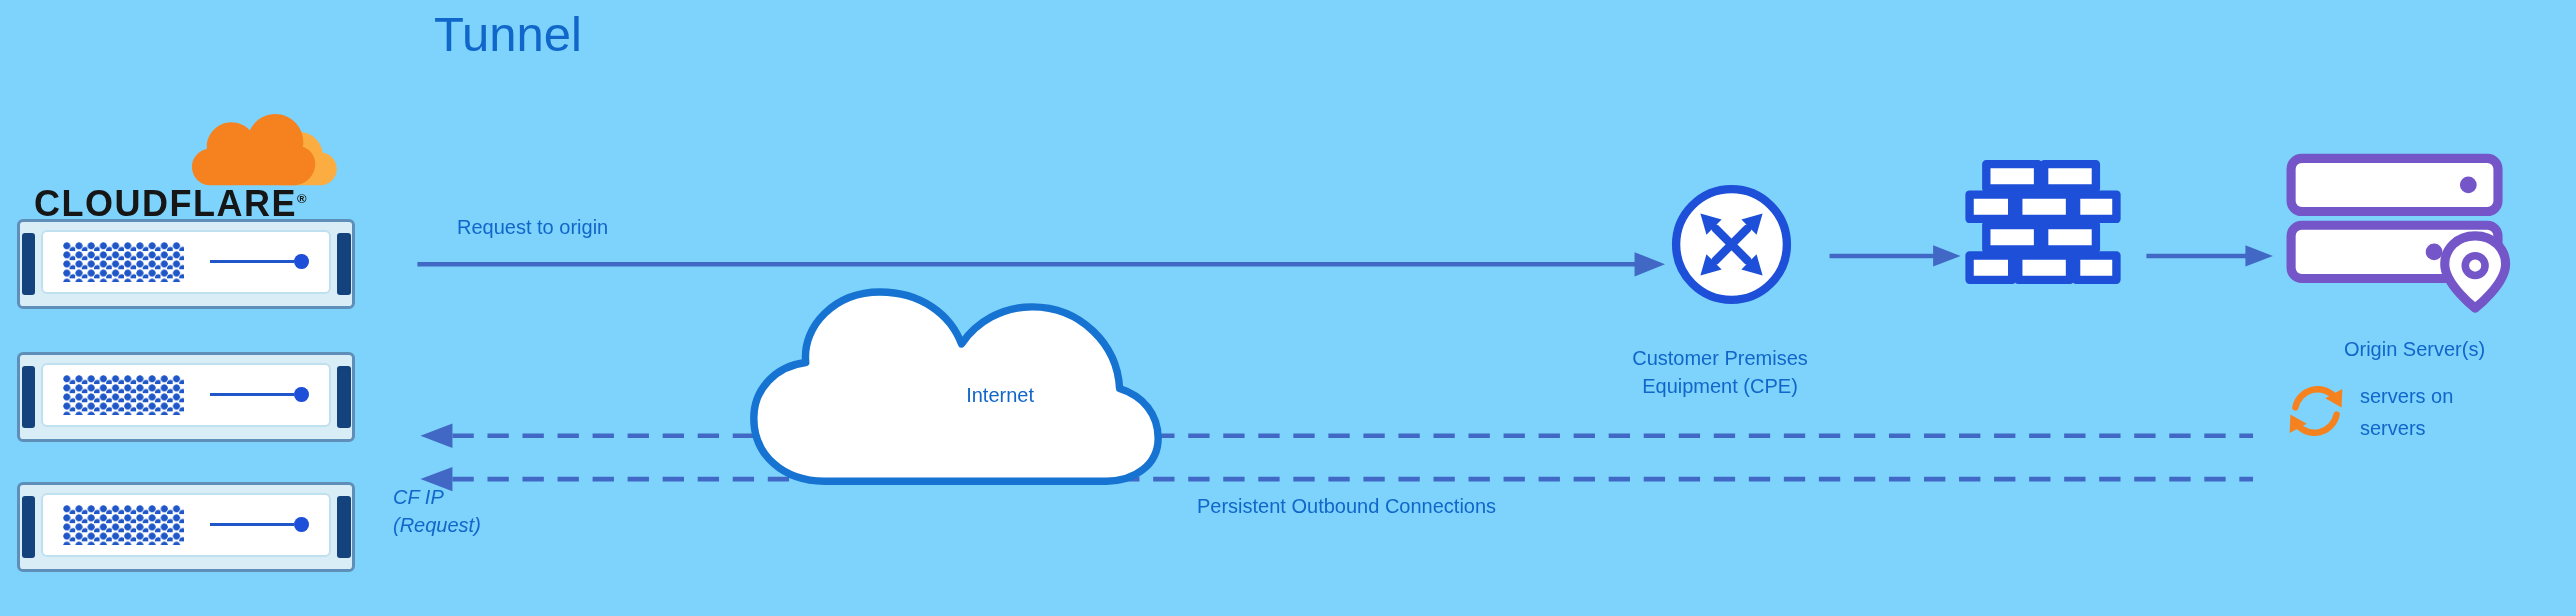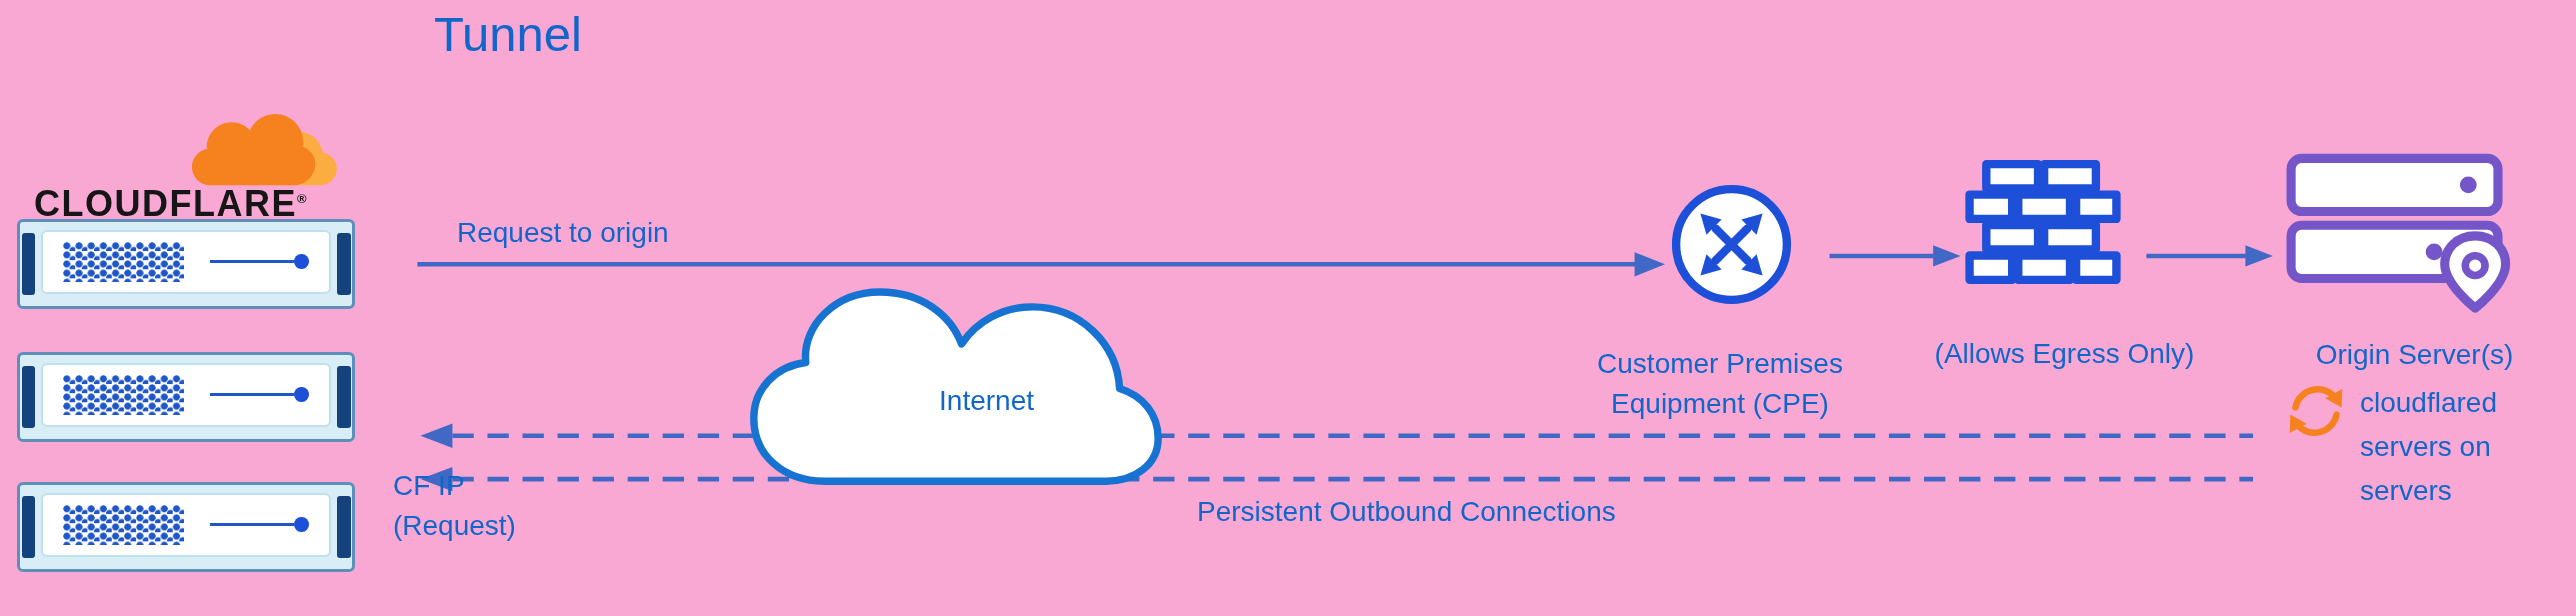--- a/index.html
+++ b/index.html
@@ -1,29 +1,29 @@
 <!DOCTYPE html>
 <html style="font-size:12.2px"><head>
 <meta charset="utf-8">
 <style>
   html,body{margin:0;padding:0;background:#ffffff;}
   #canvas{
     position:relative;
     width:2576px;height:617px;
-    background:#f9a8d4;
+    background:#7dd3fc;
     overflow:hidden;
     font-family:"Liberation Sans", sans-serif;
   }
   .abs{position:absolute;}
   
   .title{
     left:434px;top:6.1px;
     font-size:49px;font-weight:500;color:#1166C9;
   }
-  .blue-label{color:#1166C9;font-size:28px;line-height:1.42;}
+  .blue-label{color:#1166C9;font-size:20px;line-height:1.42;}
   .center{text-align:center;}
   
   .cf-logo-cloud{left:187px;top:111px;width:151px;height:78px;}
   .cf-logo-text{
     left:34px;top:183px;width:328px;
     font-size:36px;font-weight:800;letter-spacing:1.5px;color:#161616;
     white-space:nowrap;
   }
   .cf-reg{font-size:13px;vertical-align:super;font-weight:700;}
   
@@ -54,21 +54,21 @@
   .server .hline{width:90px;height:0;border-top:3px solid #2057c8;margin-left:26px;}
   .server .dot{width:15.2px;height:15.2px;border-radius:50%;background:#1D4FD8;margin-left:auto;}
   
   .lbl-request{left:457px;top:213px;}
   .lbl-internet{left:821px;top:381px;width:213px;text-align:right;}
   .lbl-cpe{left:1545px;top:344px;width:350px;}
   .lbl-firewall{left:1874px;top:334px;width:381px;}
   .lbl-origin{left:2270px;top:335px;width:289px;}
   .lbl-cloudflared{left:2360px;top:381px;width:216px;line-height:1.58;}
   .lbl-persistent{left:1197px;top:492px;}
-  .lbl-cfip{left:393px;top:466px;}
+  .lbl-cfip{left:393px;top:483px;font-style:italic;}
   
   .ic-connectors{left:0;top:0;z-index:1;}
   .ic-cloud{left:713px;top:227px;z-index:2;}
   .lbl-internet{z-index:3;}
   .ic-cpe{left:1667px;top:180px;z-index:3;}
   .ic-firewall{left:1965px;top:158px;z-index:3;}
   .ic-origin{left:2285px;top:152px;z-index:3;}
   .ic-sync{left:2284px;top:379px;z-index:3;}
   .z3{z-index:3;}
 </style>
@@ -175,21 +175,20 @@
       <rect x="70" y="48" width="68" height="32"></rect>
       <rect x="146" y="48" width="53" height="32"></rect>
       <rect x="28" y="88" width="68" height="32"></rect>
       <rect x="104" y="88" width="68" height="32"></rect>
       <rect x="6" y="128" width="56" height="32"></rect>
       <rect x="70" y="128" width="68" height="32"></rect>
       <rect x="146" y="128" width="53" height="32"></rect>
     </g>
   </svg>
   <div class="abs blue-label lbl-firewall center">
-    <div>(Allows Egress Only)</div>
   </div>
 
   <svg class="abs ic-origin" width="232" height="164" viewBox="0 0 305 215">
     <g fill="#ffffff" stroke="#7456C8" stroke-width="12" stroke-linejoin="round">
       <rect x="8" y="8" width="272" height="70" rx="14"></rect>
       <rect x="8" y="96" width="272" height="70" rx="14"></rect>
     </g>
     <circle cx="241" cy="43" r="11" fill="#7456C8"></circle>
     <circle cx="196" cy="131" r="11" fill="#7456C8"></circle>
     <g>
@@ -199,21 +198,20 @@
   </svg>
   <div class="abs blue-label lbl-origin center">Origin Server(s)</div>
 
   <svg class="abs ic-sync" width="64" height="64" viewBox="0 0 90 90">
     <path d="M16 40 A32 32 0 0 1 72 26" fill="none" stroke="#F6821F" stroke-width="9" stroke-linecap="round"></path>
     <polygon points="82,14 81,40 58,27" fill="#F6821F"></polygon>
     <path d="M74 50 A32 32 0 0 1 18 64" fill="none" stroke="#F6821F" stroke-width="9" stroke-linecap="round"></path>
     <polygon points="8,76 9,50 32,63" fill="#F6821F"></polygon>
   </svg>
   <div class="abs blue-label lbl-cloudflared">
-    <div>cloudflared</div>
     <div>servers on</div>
     <div>servers</div>
   </div>
 
   <div class="abs blue-label lbl-persistent z3">Persistent Outbound Connections</div>
 
   <div class="abs blue-label lbl-cfip z3">
     <div>CF IP</div>
     <div>(Request)</div>
   </div>

